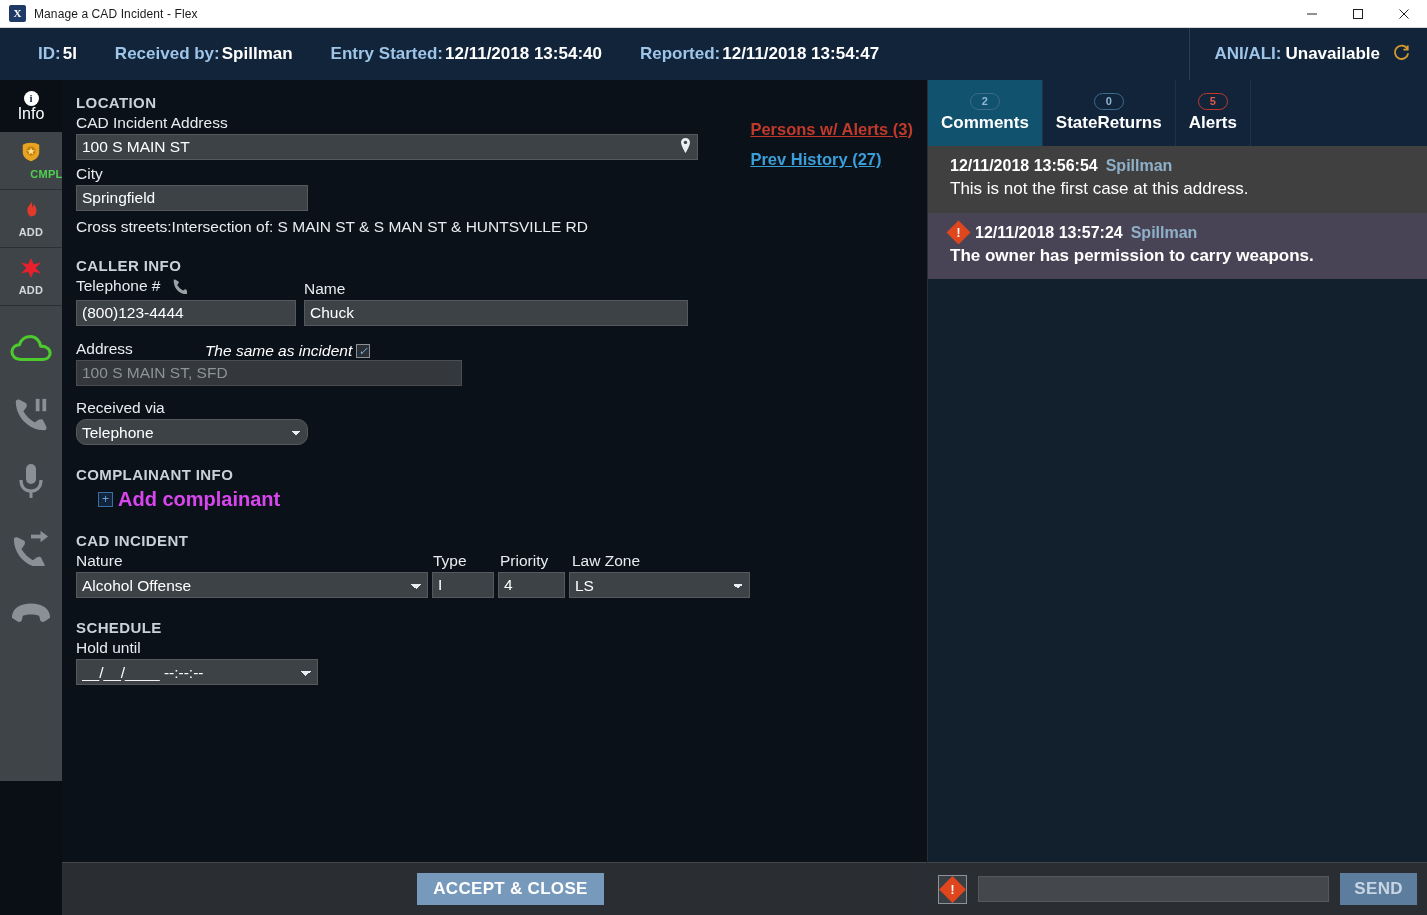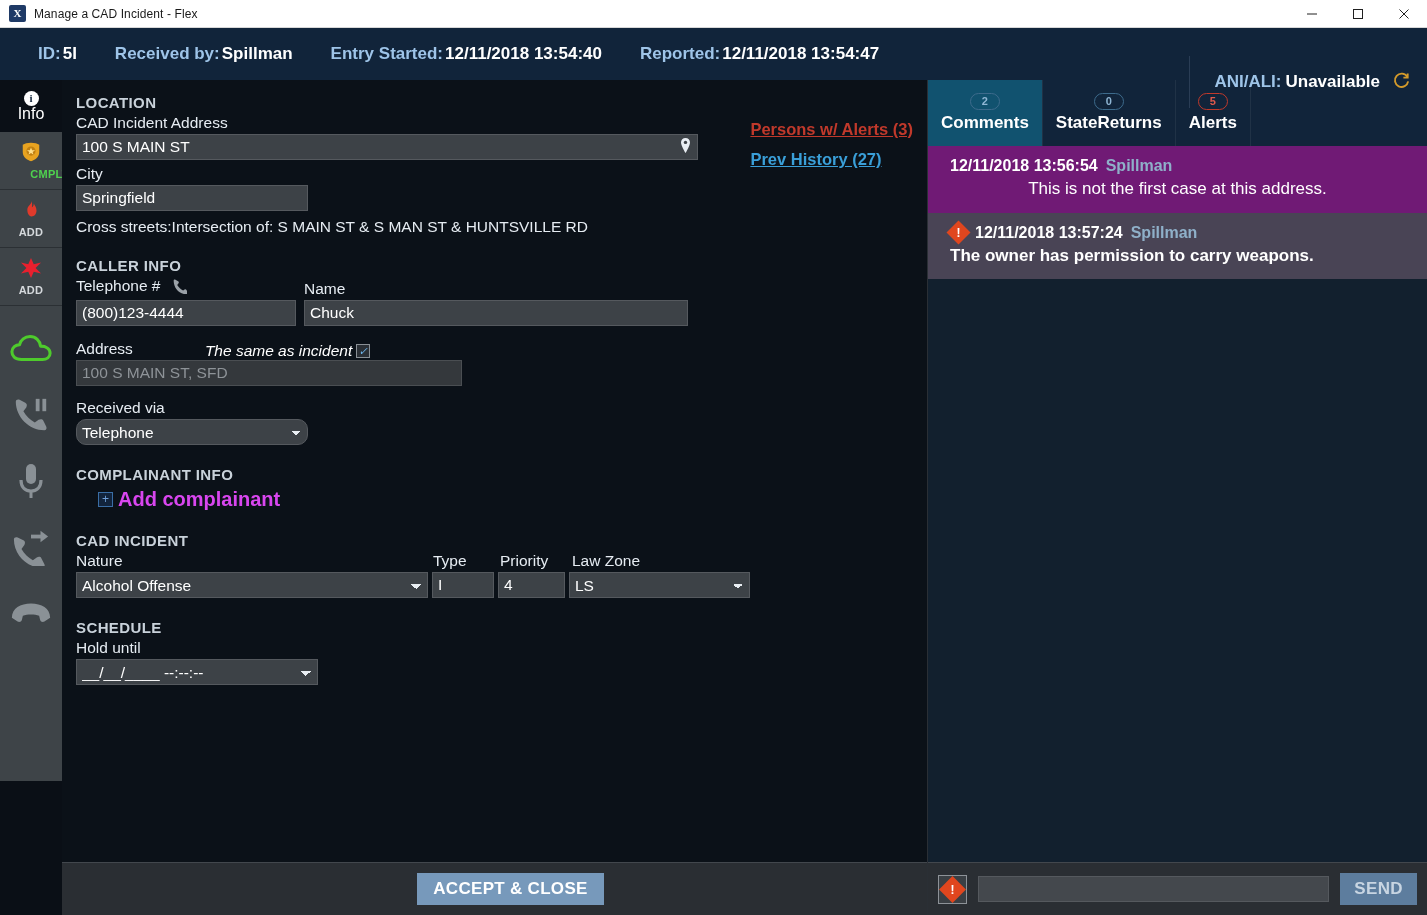--- a/index.html
+++ b/index.html
@@ -35,21 +35,21 @@
   .header {
     height:52px; background:#11243a; display:flex; align-items:center;
     color:#fff; position:relative;
   }
   .hdr-group { display:flex; align-items:baseline; margin-left:38px; white-space:nowrap; }
   .hdr-group.first { margin-left:38px; }
   .hdr-label { color:#9ec4e8; font-size:17px; font-weight:bold; }
   .hdr-value { color:#ffffff; font-size:17px; font-weight:bold; margin-left:2px; }
   .hdr-right {
     position:absolute; right:0; top:0; height:52px; display:flex; align-items:center;
-    padding:0 16px 0 24px; border-left:1px solid #2a3d55;margin-top:28px;
+    padding:0 16px 0 24px; border-left:1px solid #2a3d55;
   }
   .refresh-icon { margin-left:12px; color:#d39a2b; font-size:19px; line-height:1; }
 
   
   .app { display:flex; height:835px; }
 
   
   .rail { width:62px; background:#0a0f16; flex:none; }
   .rail-info {
     height:52px; background:#0a0f16; display:flex; flex-direction:column;
@@ -166,21 +166,21 @@
   .badge {
     min-width:30px; height:17px; border-radius:9px; border:1px solid #3d6b8c;
     color:#8fb6d4; font-size:11px; font-weight:bold; line-height:15px; text-align:center;
     margin-bottom:3px; padding:0 5px;
   }
   .badge.red { border-color:#c0392b; color:#e05a4c; }
   .tab-label { font-size:17px; font-weight:bold; color:#ffffff; }
 
   .comments { flex:1; overflow:hidden; background:#12202e; }
   .comment { padding:11px 22px 13px 22px; }
-  .comment.normal { background:#701a75;text-align:center; }
+  .comment.normal { background:#404040; }
   .comment.alert  { background:#494455; }
   .c-meta { display:flex; align-items:center; gap:8px; margin-bottom:4px; }
   .c-time { font-size:16px; font-weight:bold; color:#ffffff; }
   .c-user { font-size:16px; font-weight:bold; color:#8fb0c9; }
   .c-body { font-size:17px; color:#ffffff; line-height:1.22; }
   .c-body.bold { font-weight:bold; }
   .diamond {
     width:17px; height:17px; background:#e0461e; transform:rotate(45deg);
     display:inline-flex; align-items:center; justify-content:center; flex:none;
   }

